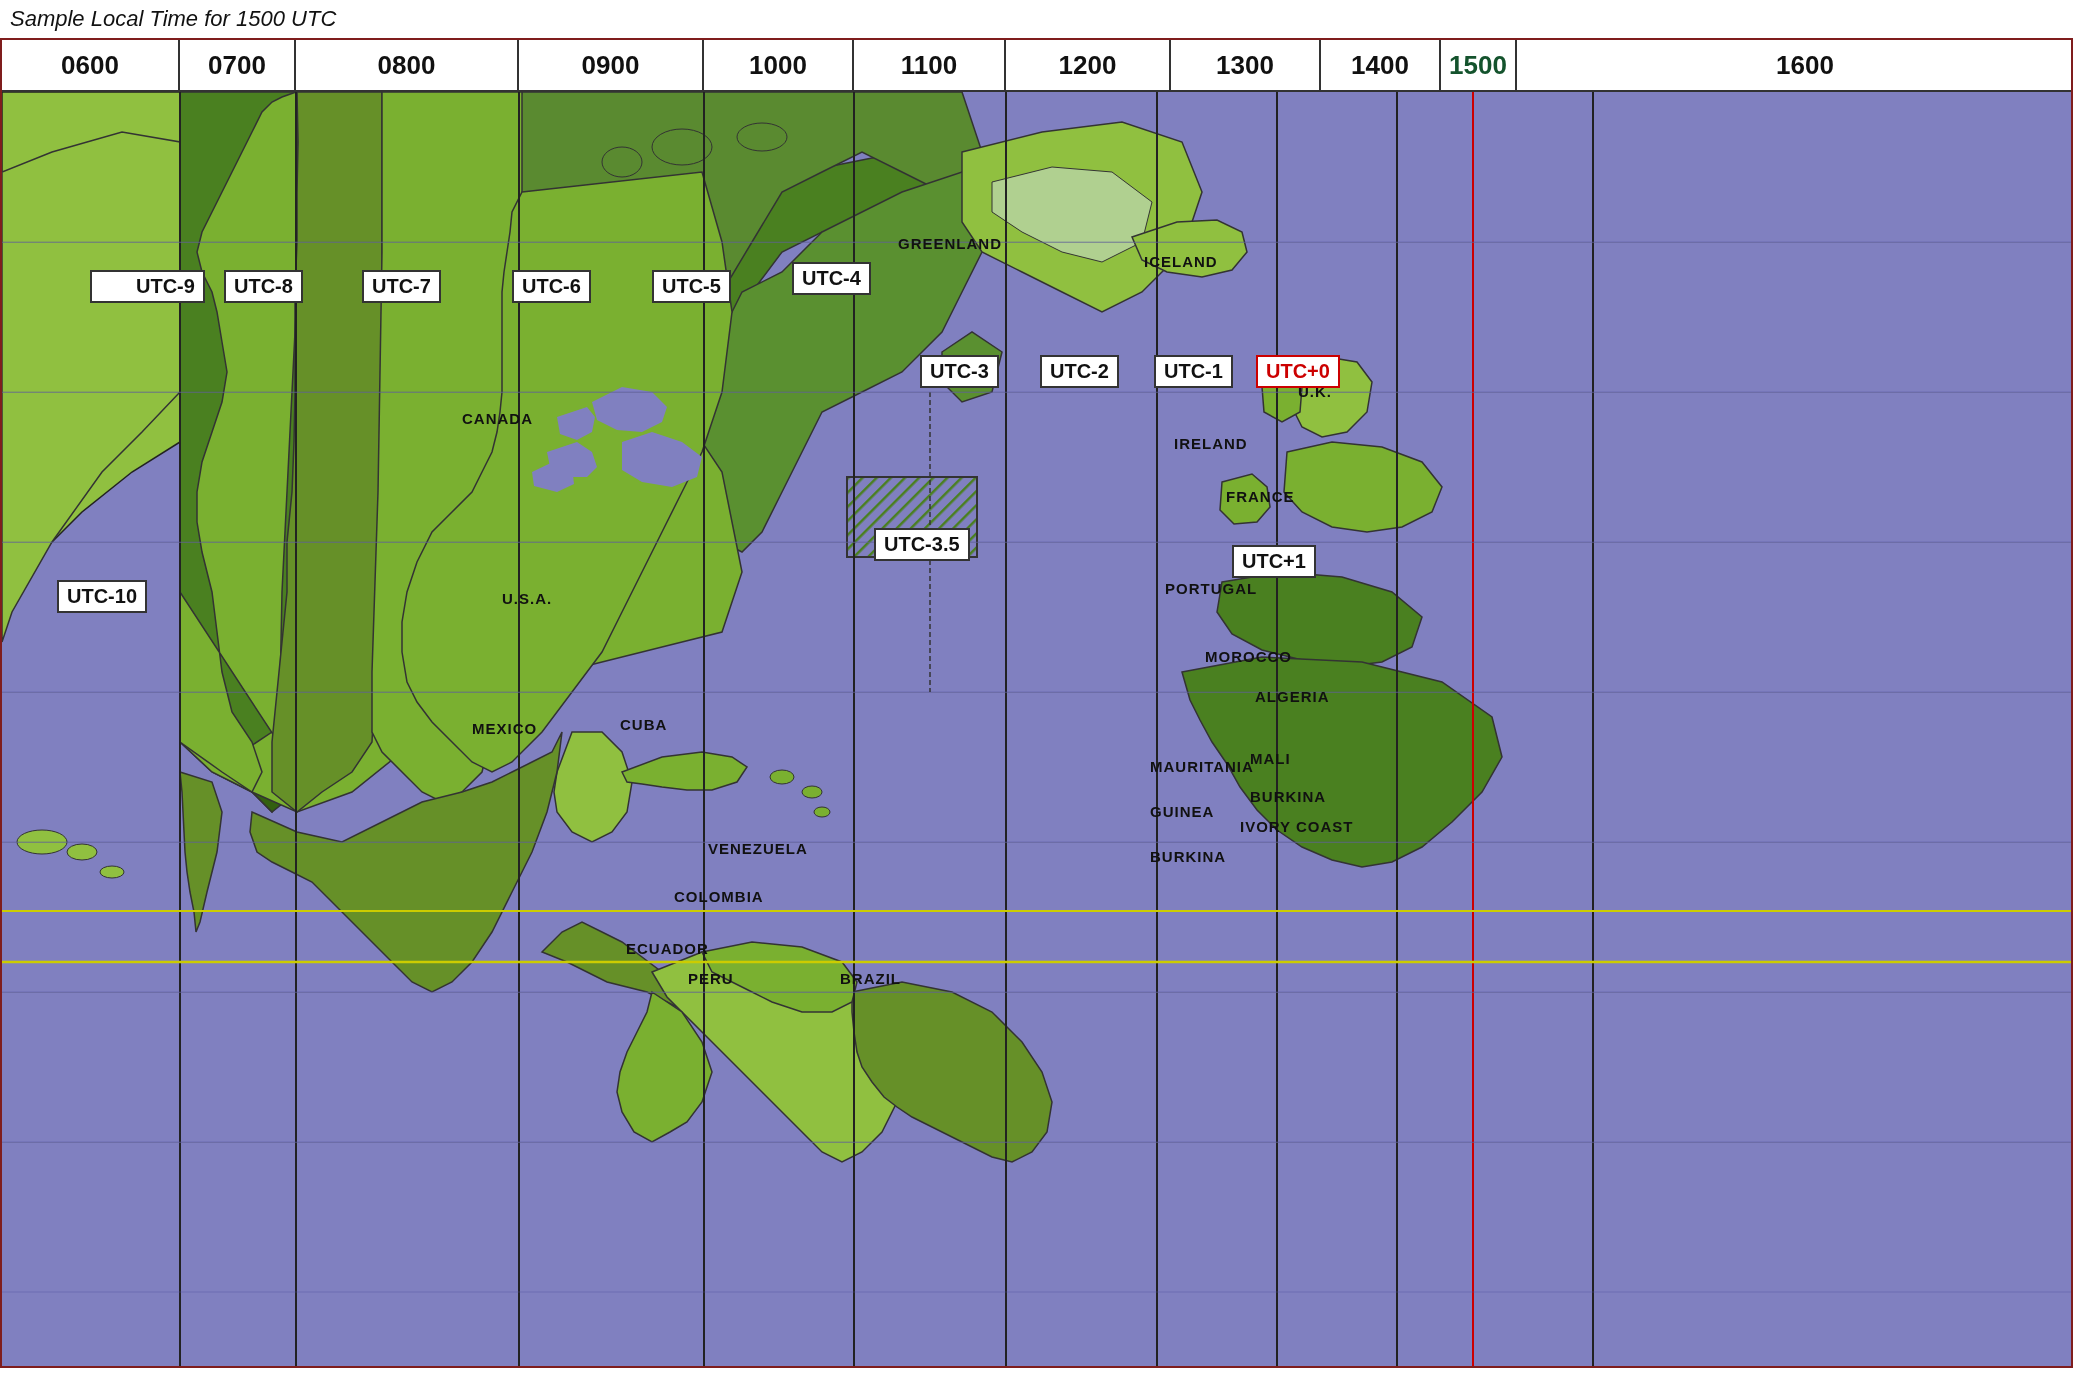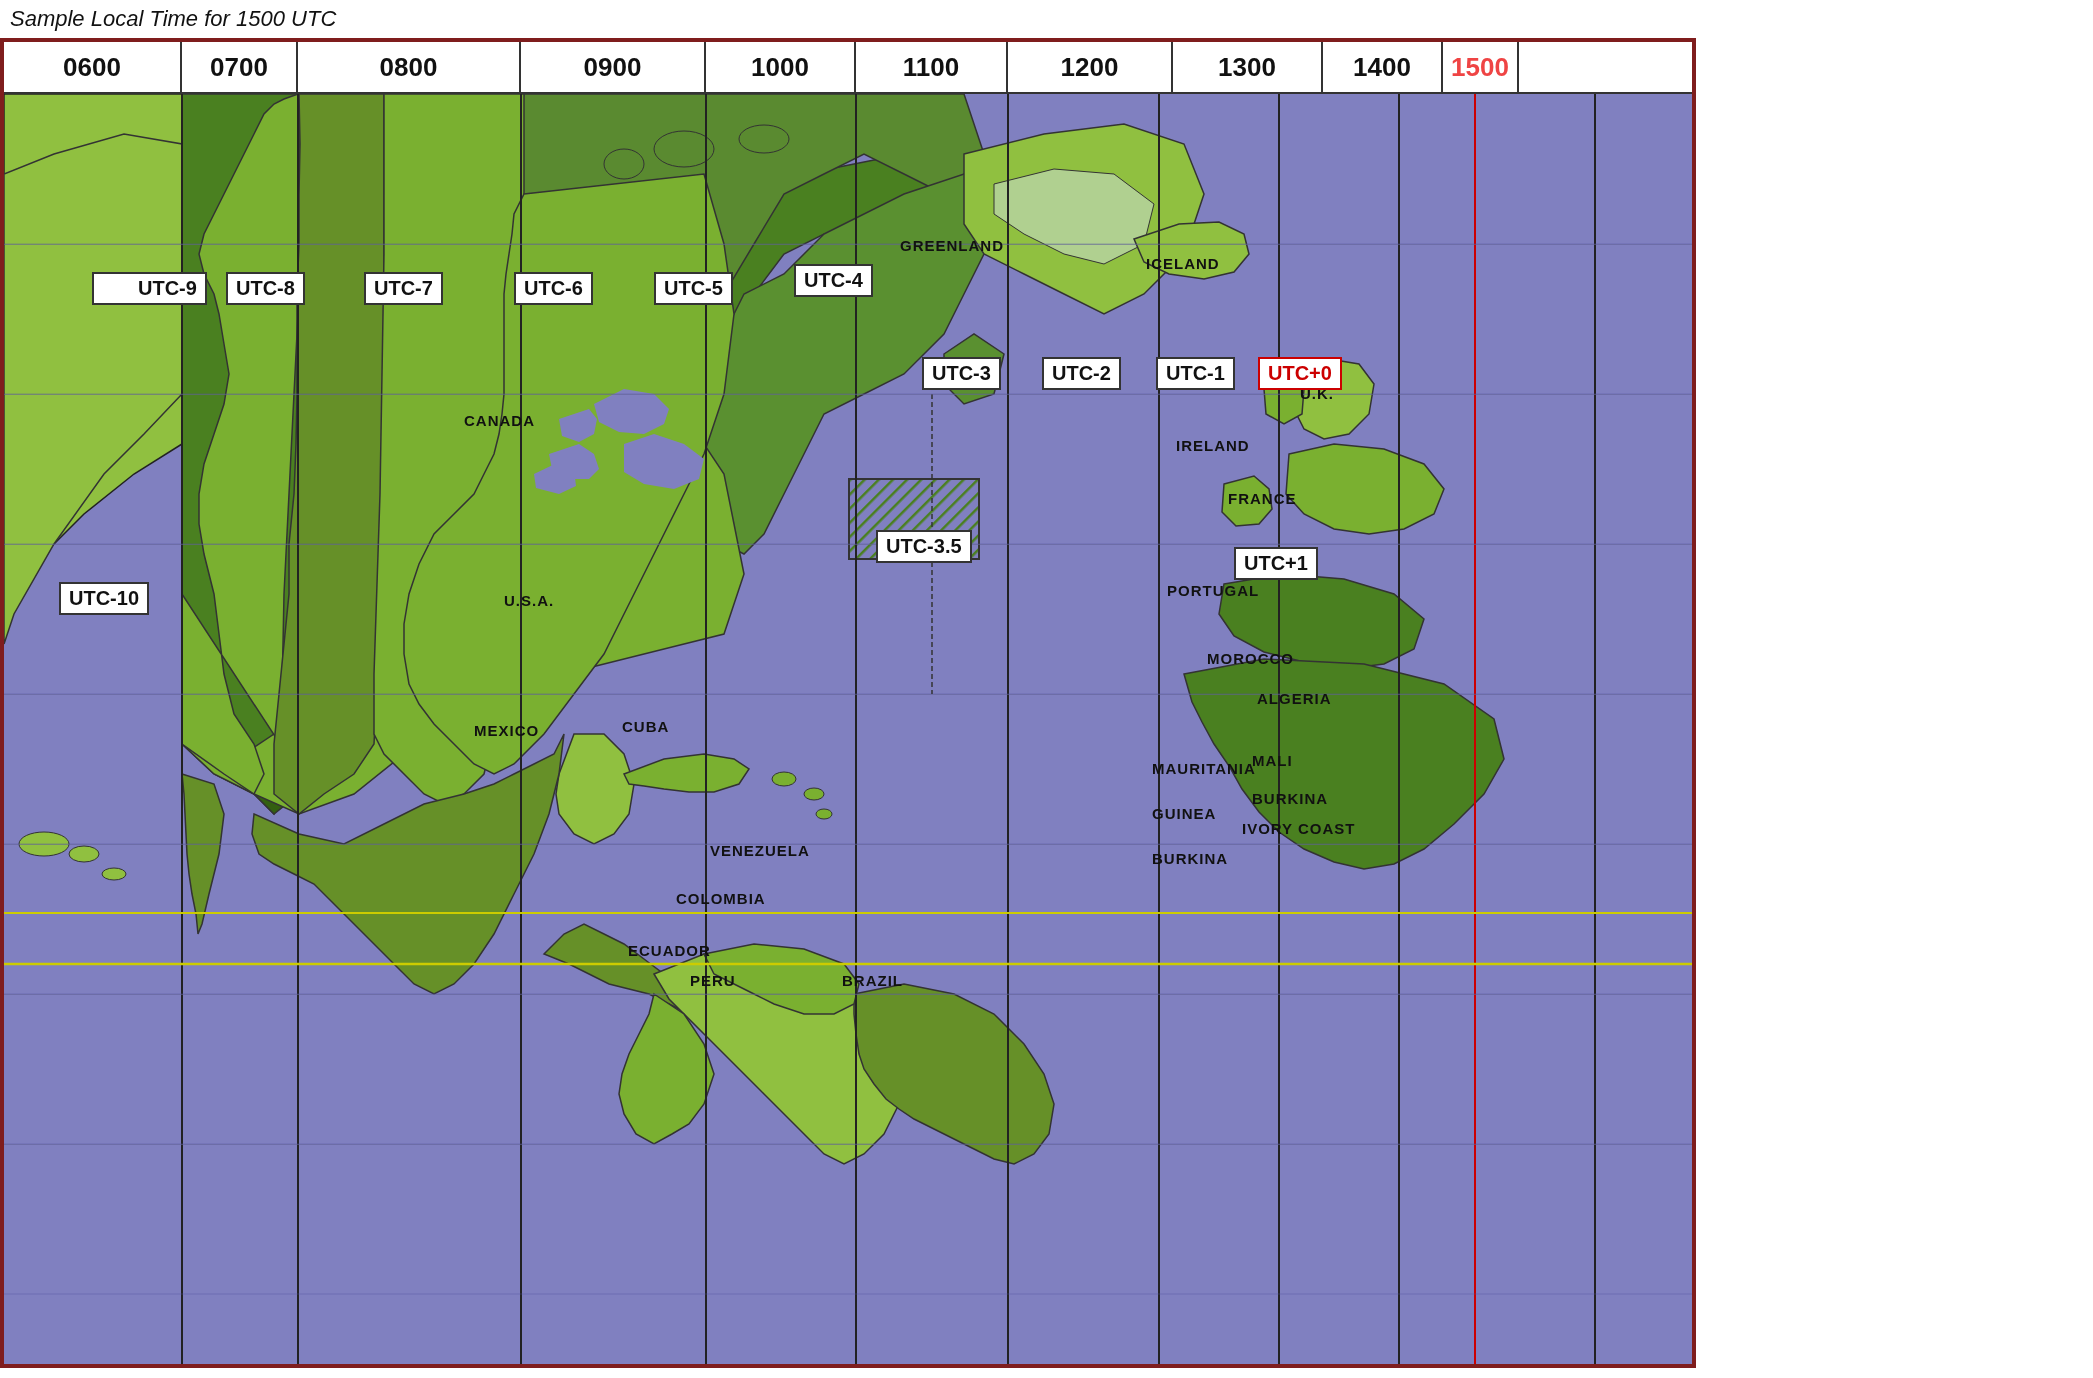--- a/index.html
+++ b/index.html
@@ -13,23 +13,23 @@
 
     .page-title {
       font-style: italic;
       font-size: 22px;
       padding: 6px 10px;
       color: #111;
     }
 
     .map-container {
       position: relative;
-      width: 1696px;
+      width: 2073px;
       height: 1330px;
-      border: 4px solid #7f1d1d;
+      border: 2px solid #7f1d1d;
       overflow: hidden;
     }
 
     
     .time-header {
       position: absolute;
       top: 0;
       left: 0;
       right: 0;
       height: 52px;
@@ -43,21 +43,21 @@
       display: flex;
       align-items: center;
       justify-content: center;
       font-size: 26px;
       font-weight: bold;
       border-right: 2px solid #333;
       color: #111;
     }
 
     .time-cell.highlight {
-      color: #ef4444;
+      color: #14532d;
       text-align: right;
     }
 
     
     .map-bg {
       position: absolute;
       top: 52px;
       left: 0;
       right: 0;
       bottom: 0;

